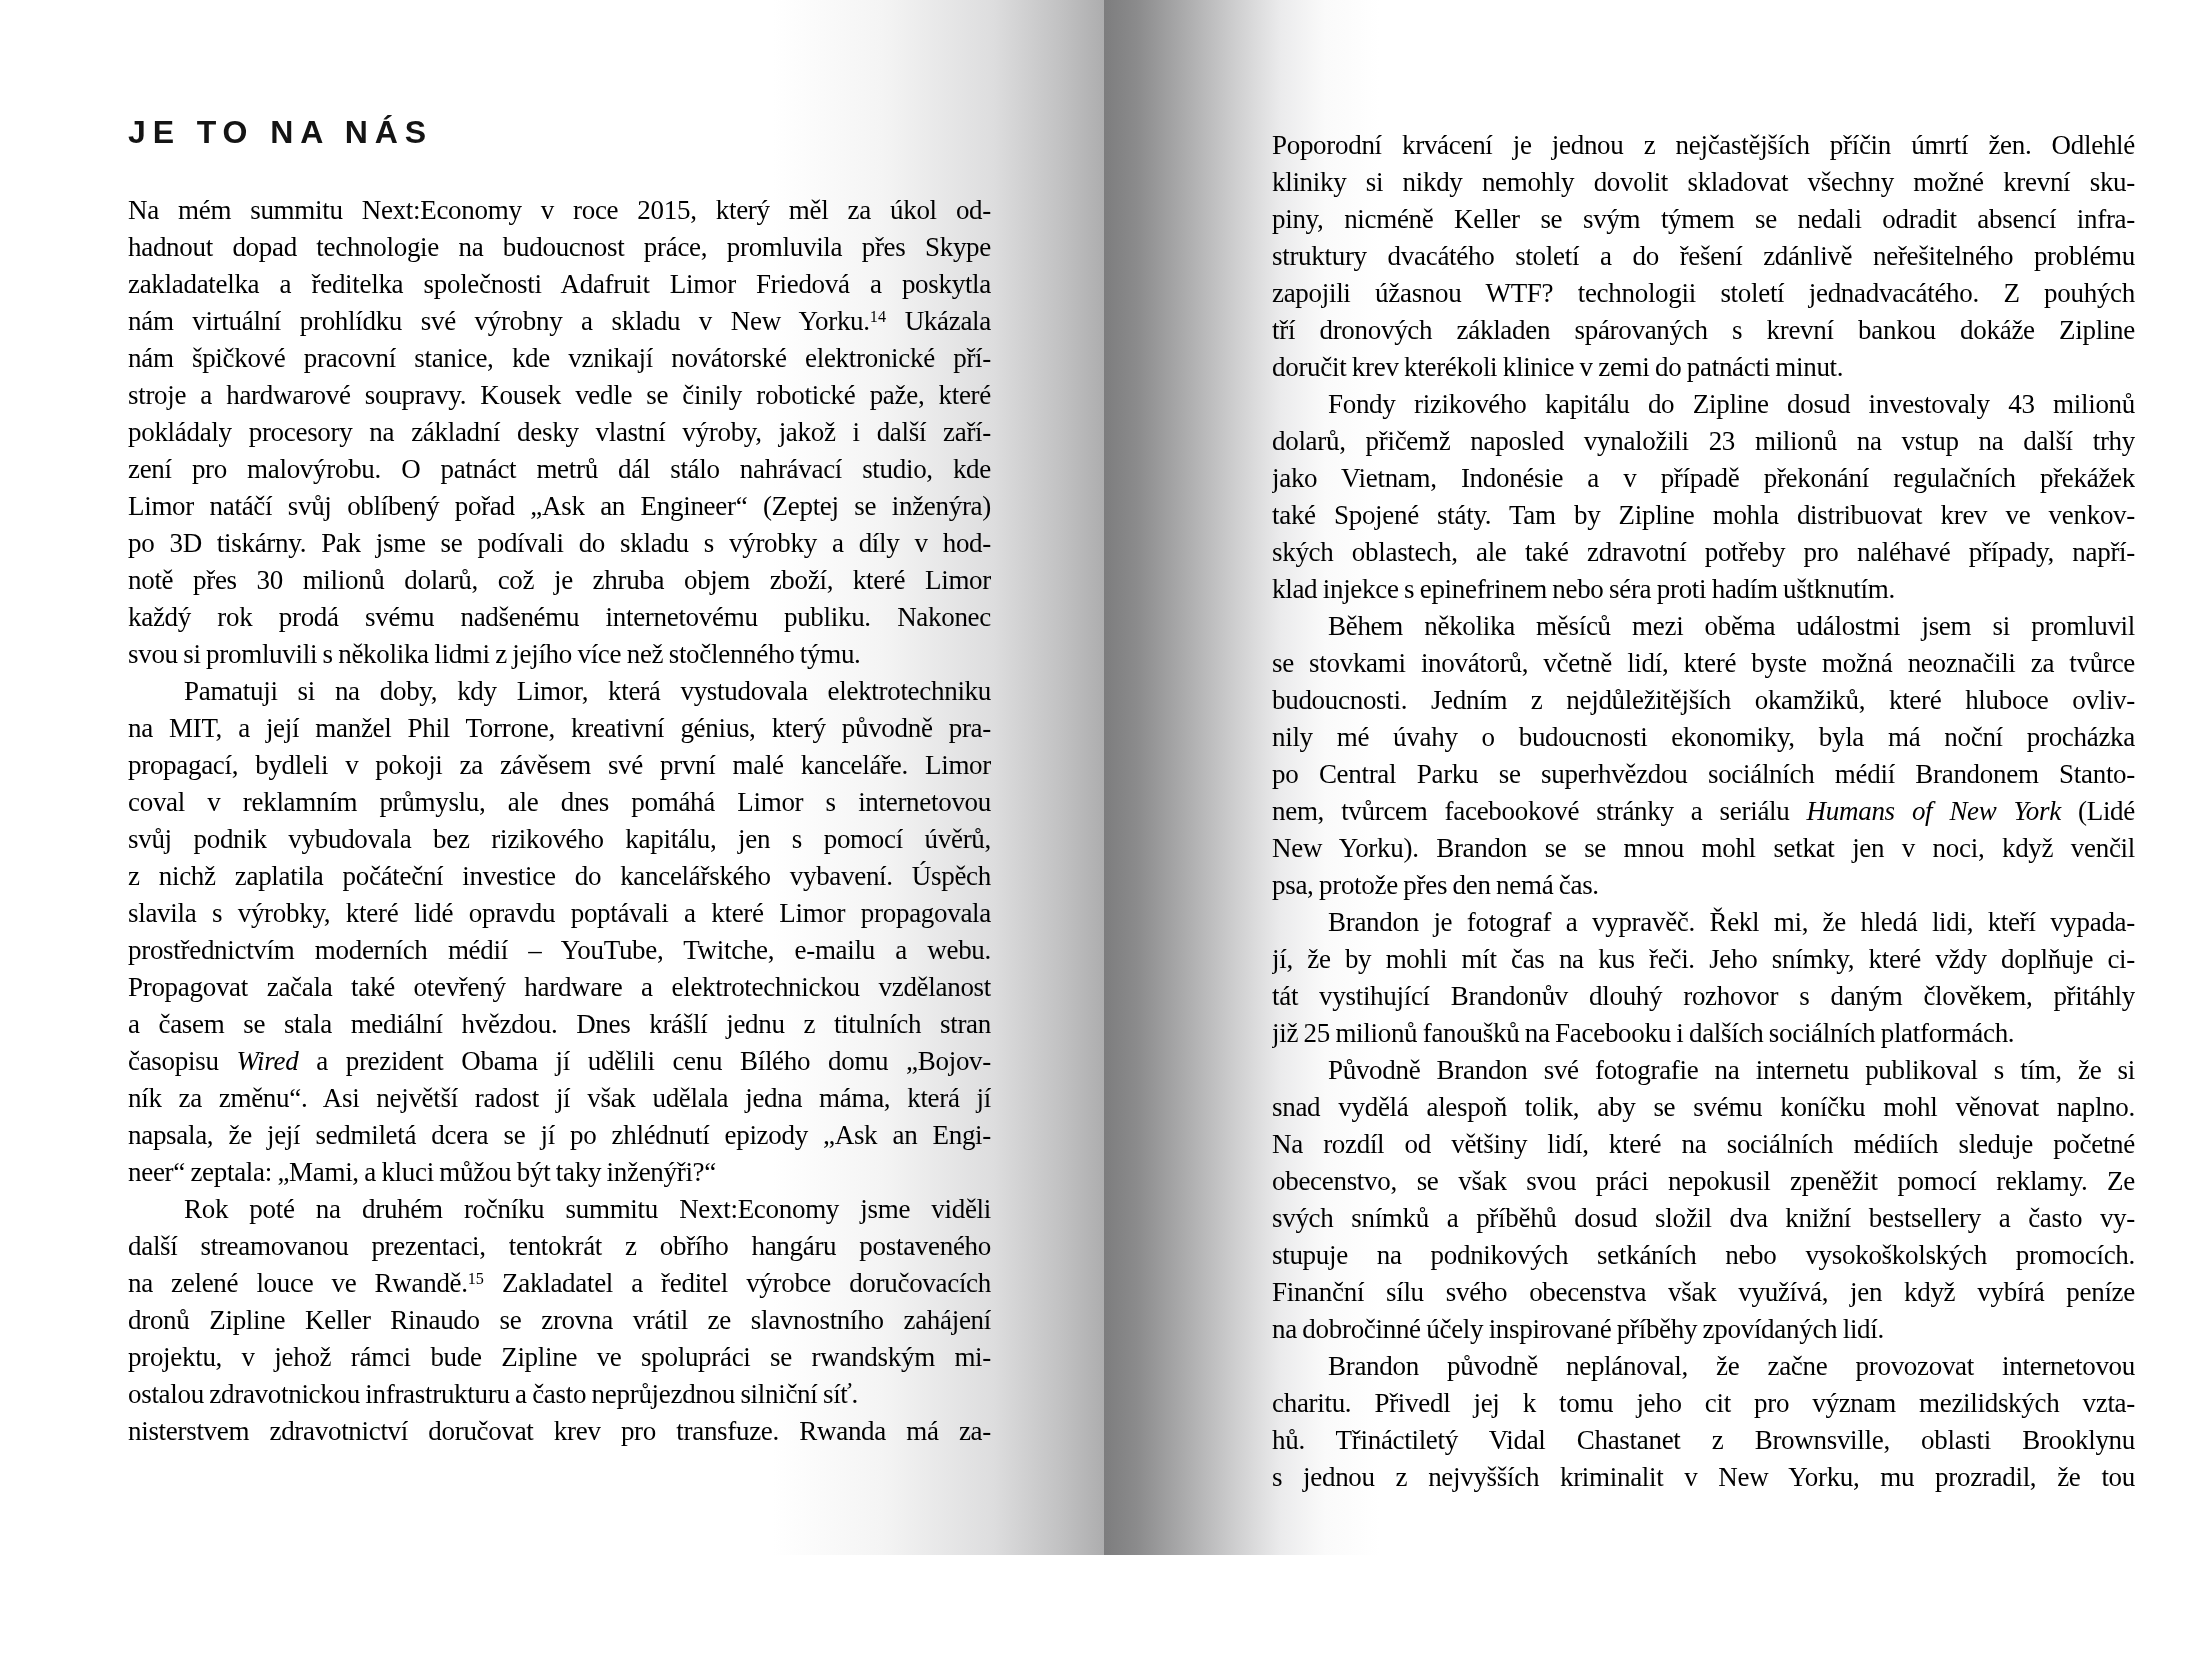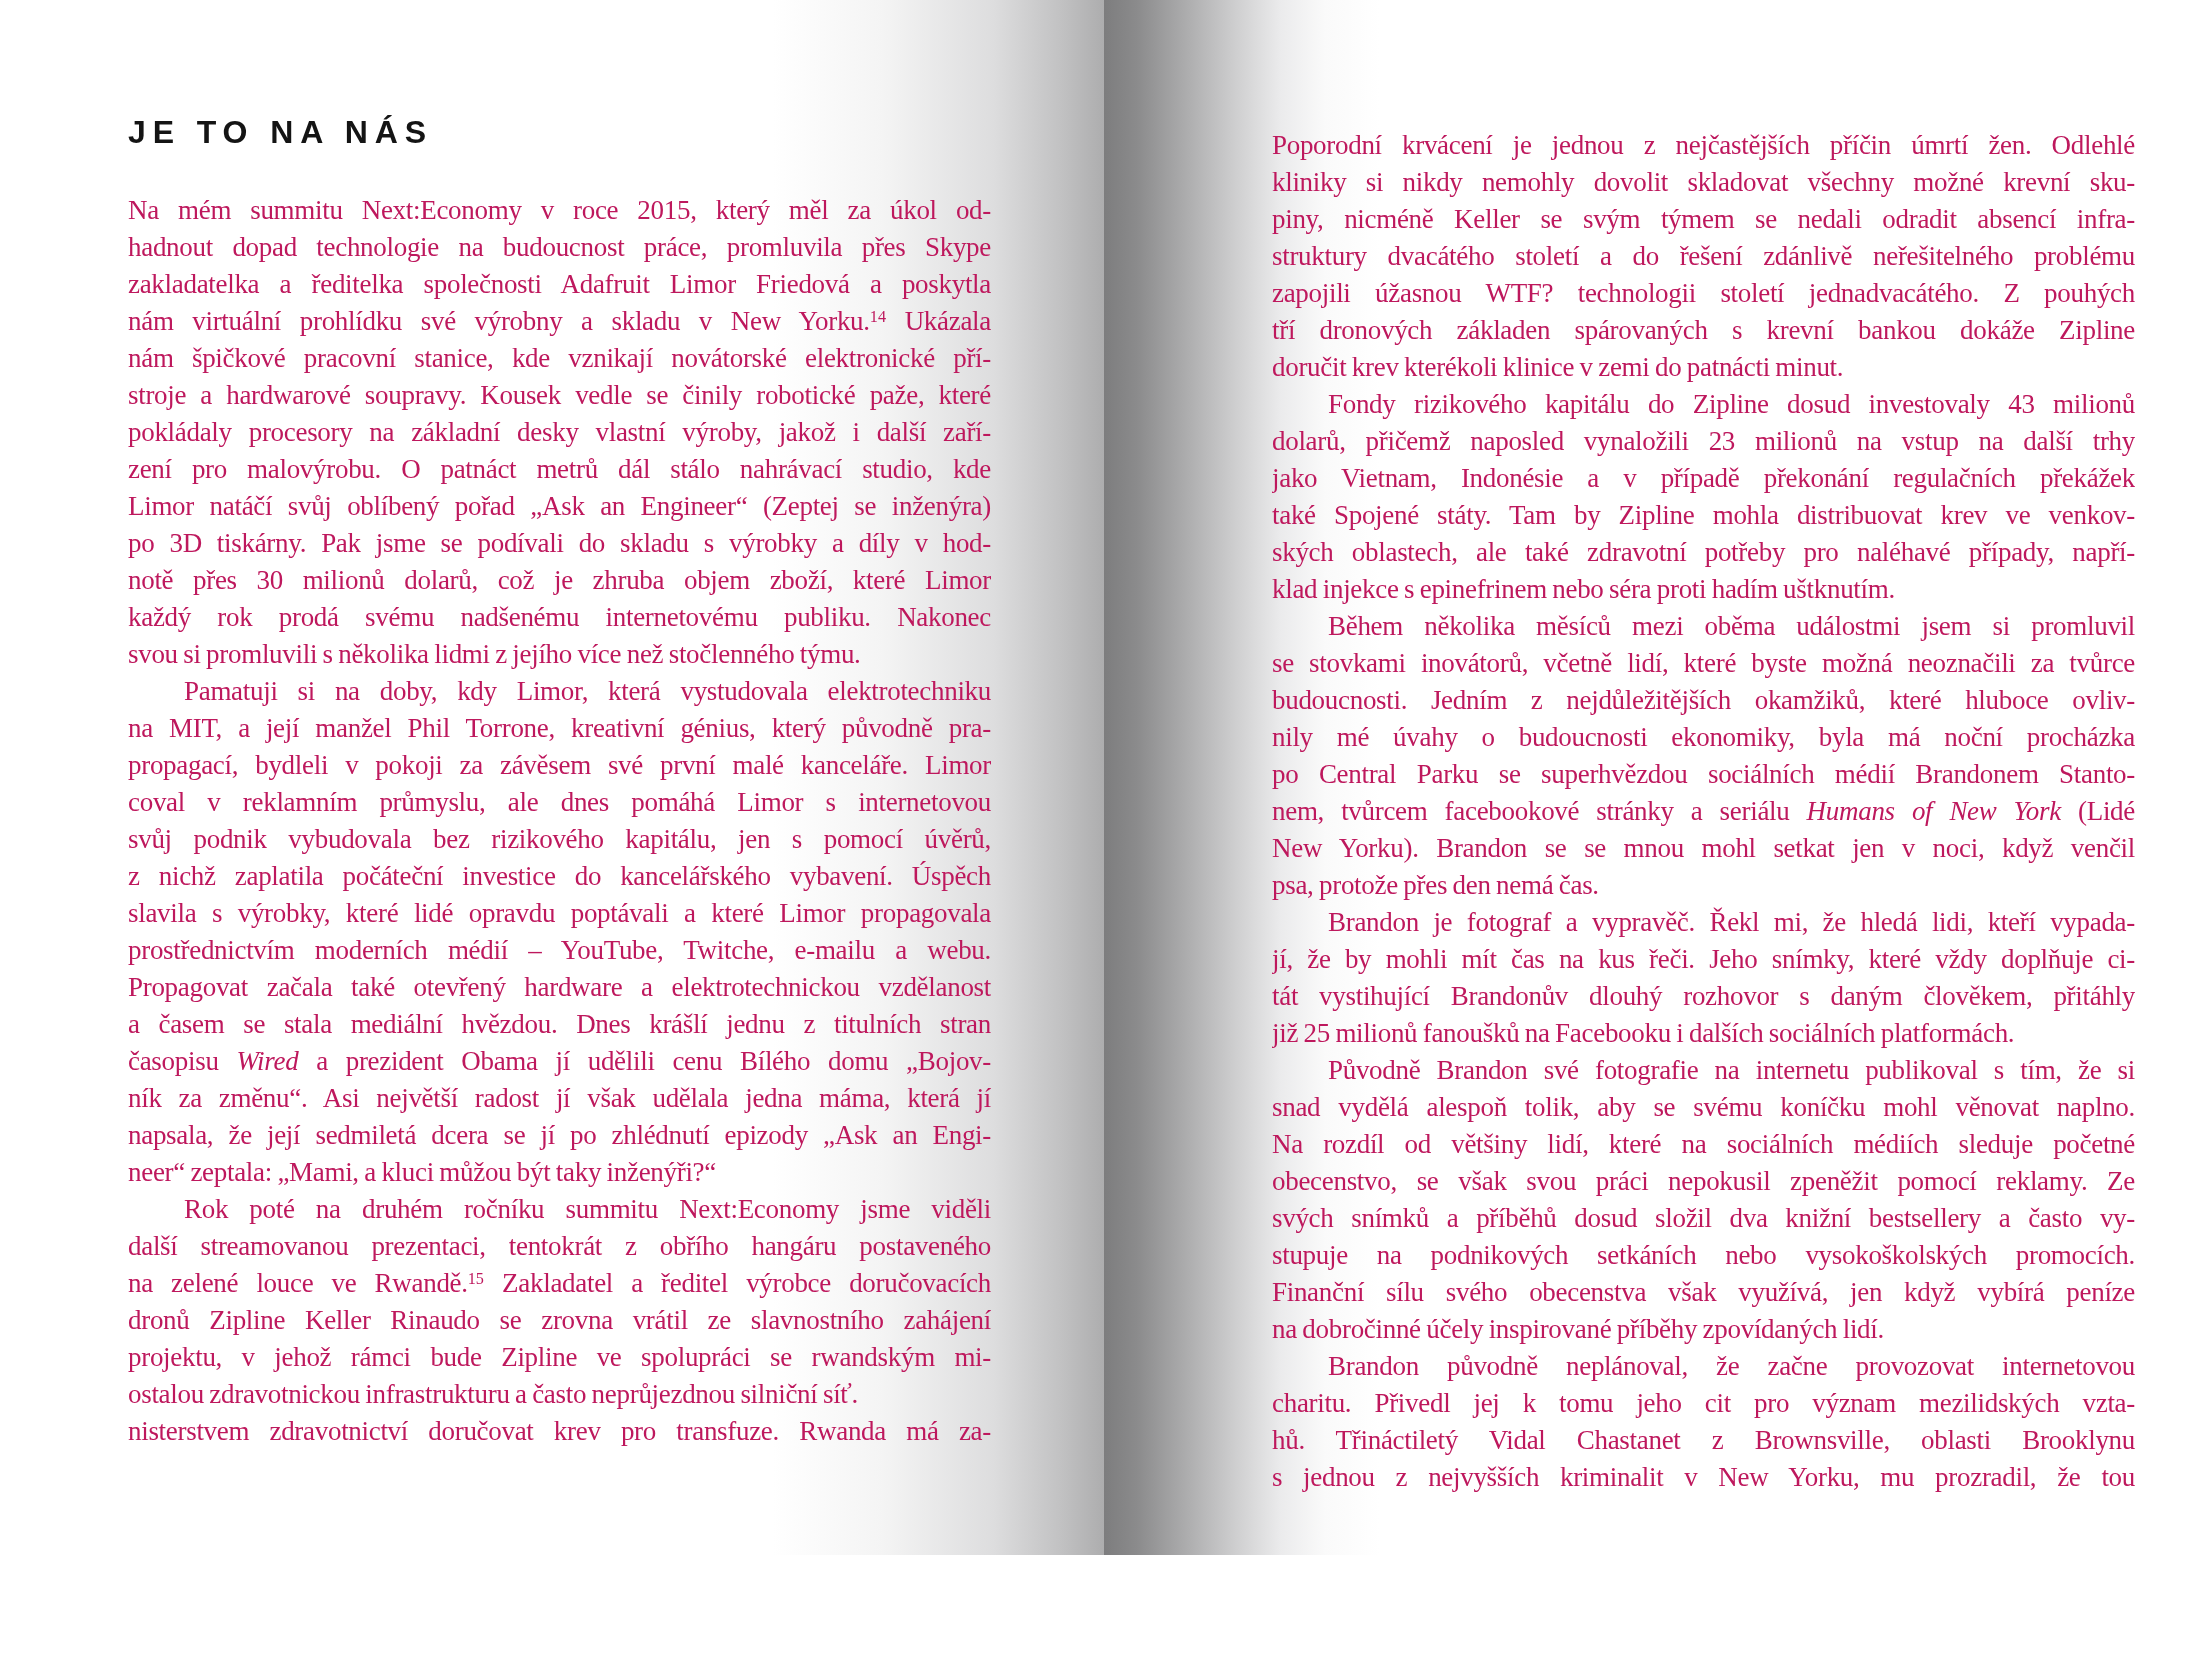--- a/index.html
+++ b/index.html
@@ -44,21 +44,21 @@
     white-space: nowrap;
   }
   
   .body-col {
     position: absolute;
     width: 863px;
     font-size: 27px;
     line-height: 37px;
     letter-spacing: -0.3px;
     word-spacing: -1px;
-    color: #be185d;
+    color: #000000;
   }
   #left-body  { left: 128px;  top: 192px; }
   #right-body { left: 1272px; top: 127px; }
   .line {
     height: 37px;
     overflow: hidden;
     text-align: justify;
     text-align-last: justify;
     white-space: normal;
   }

